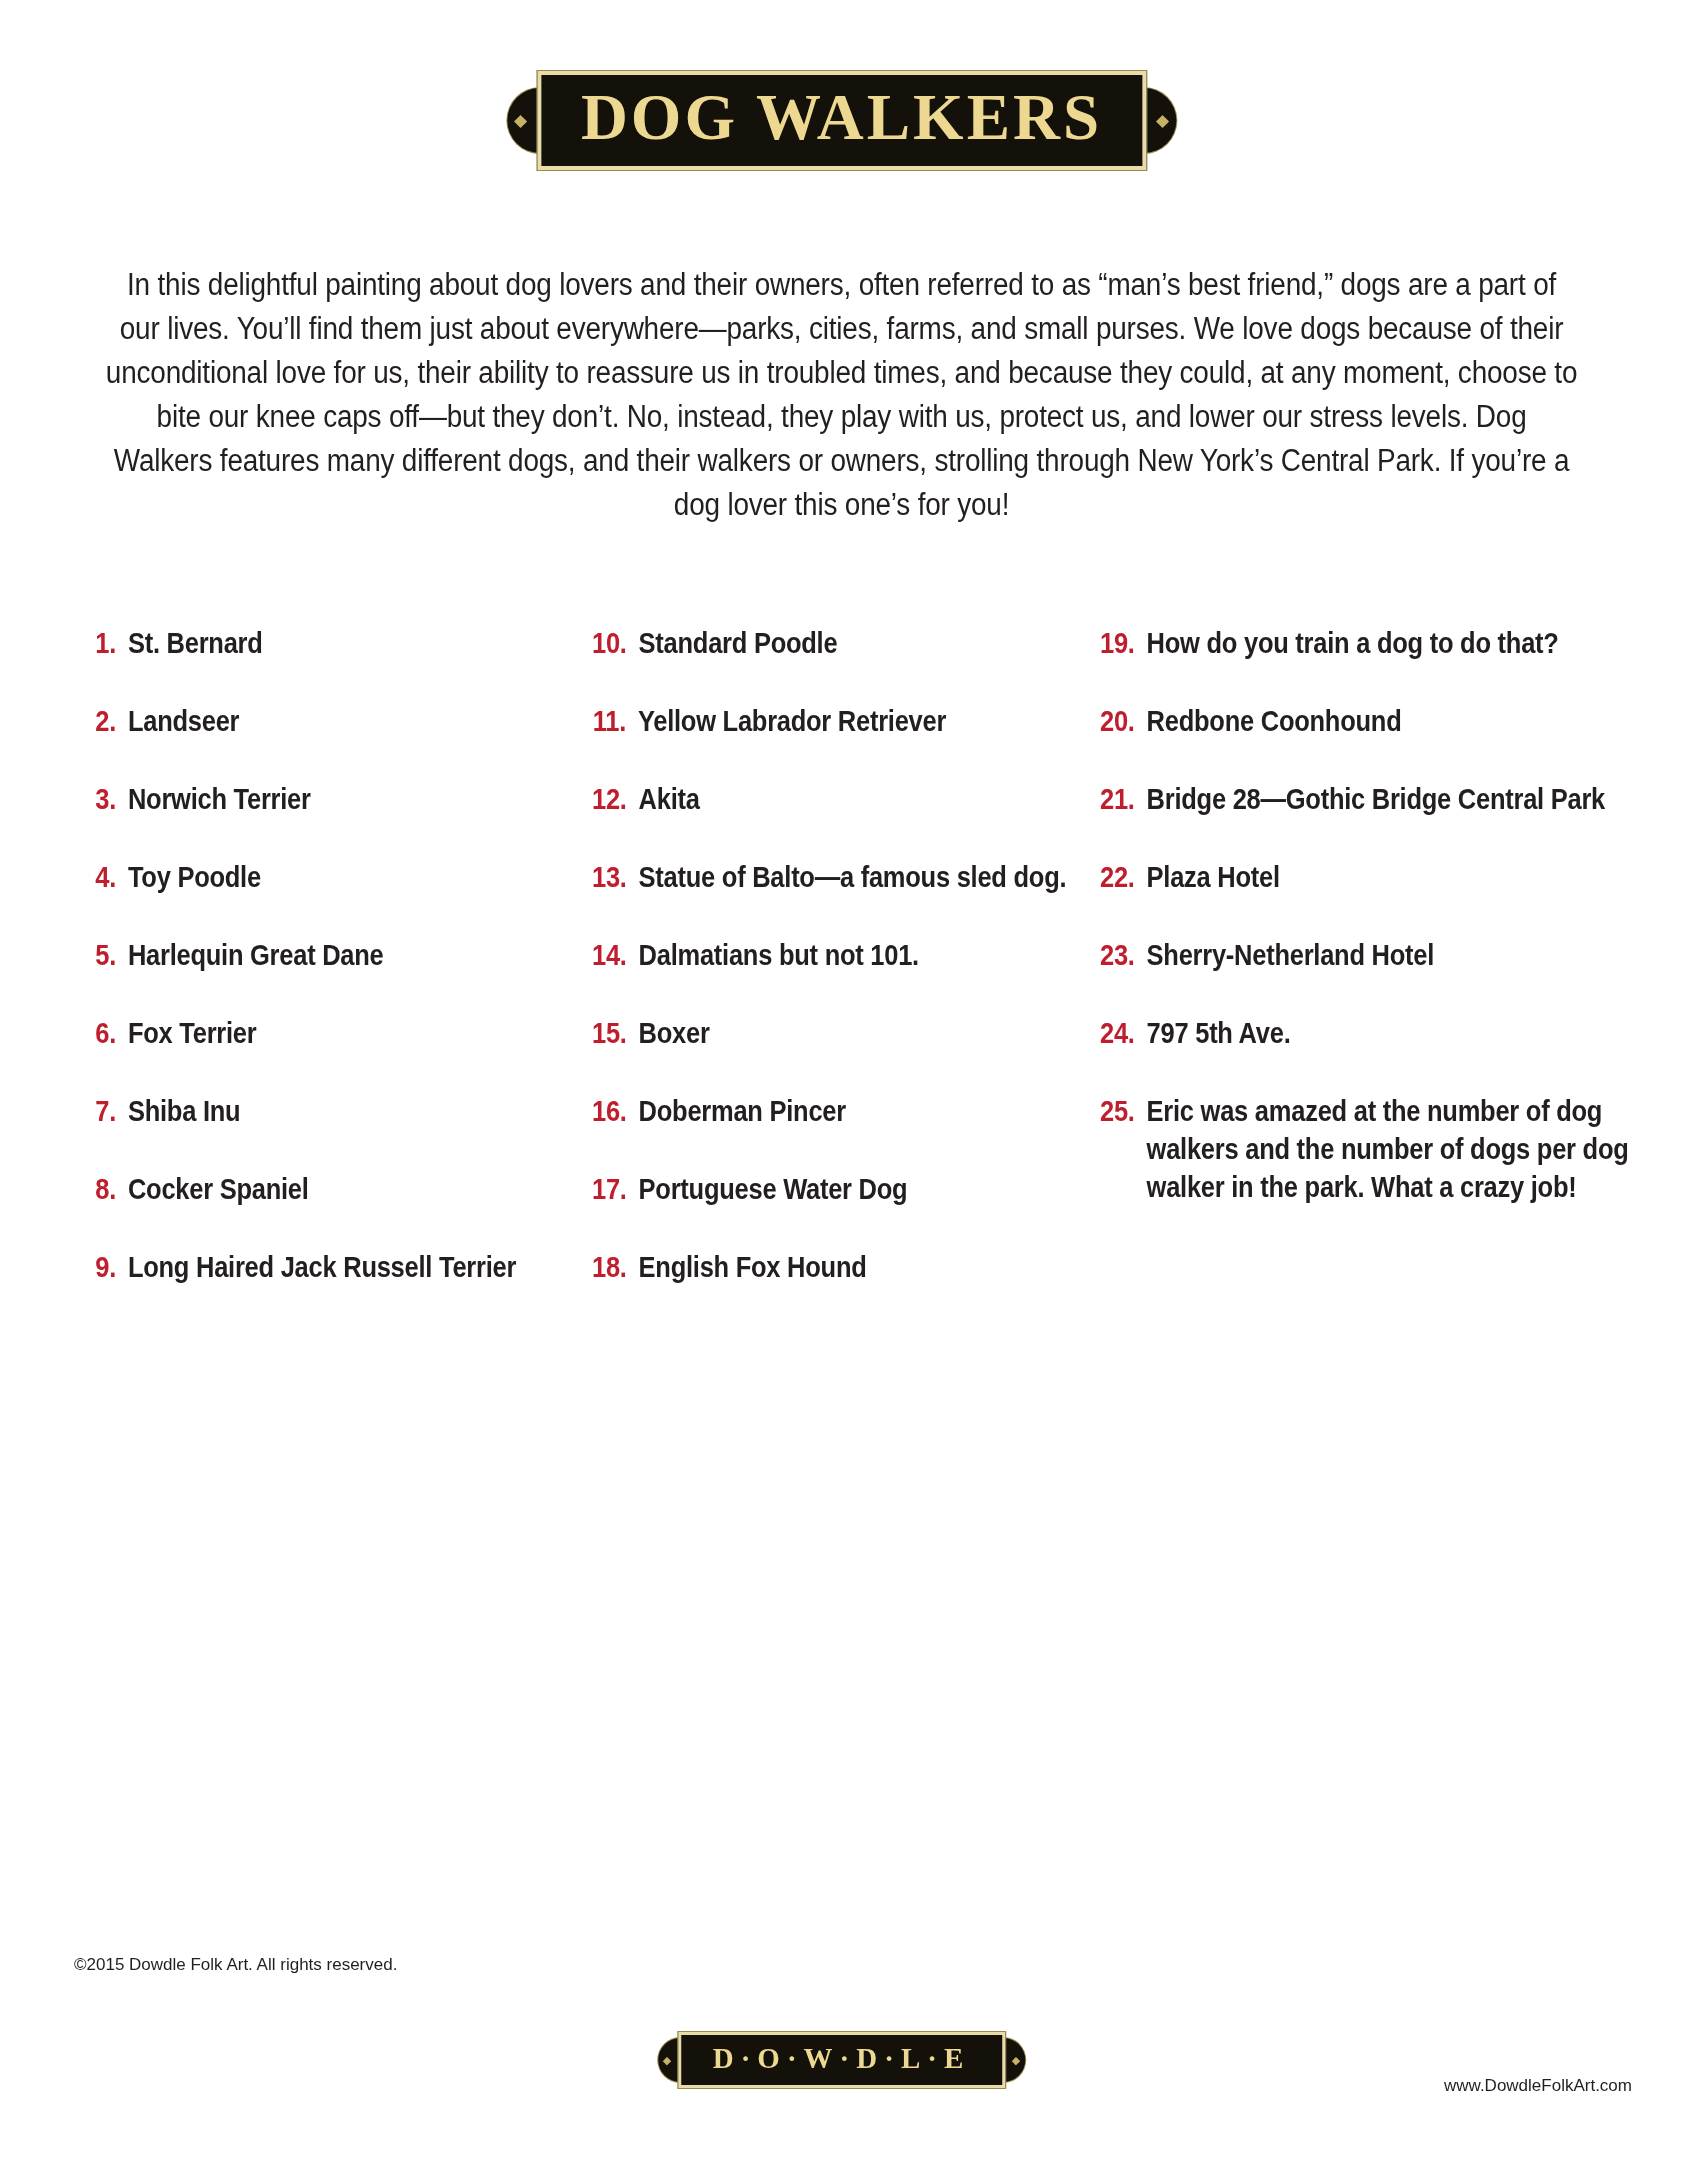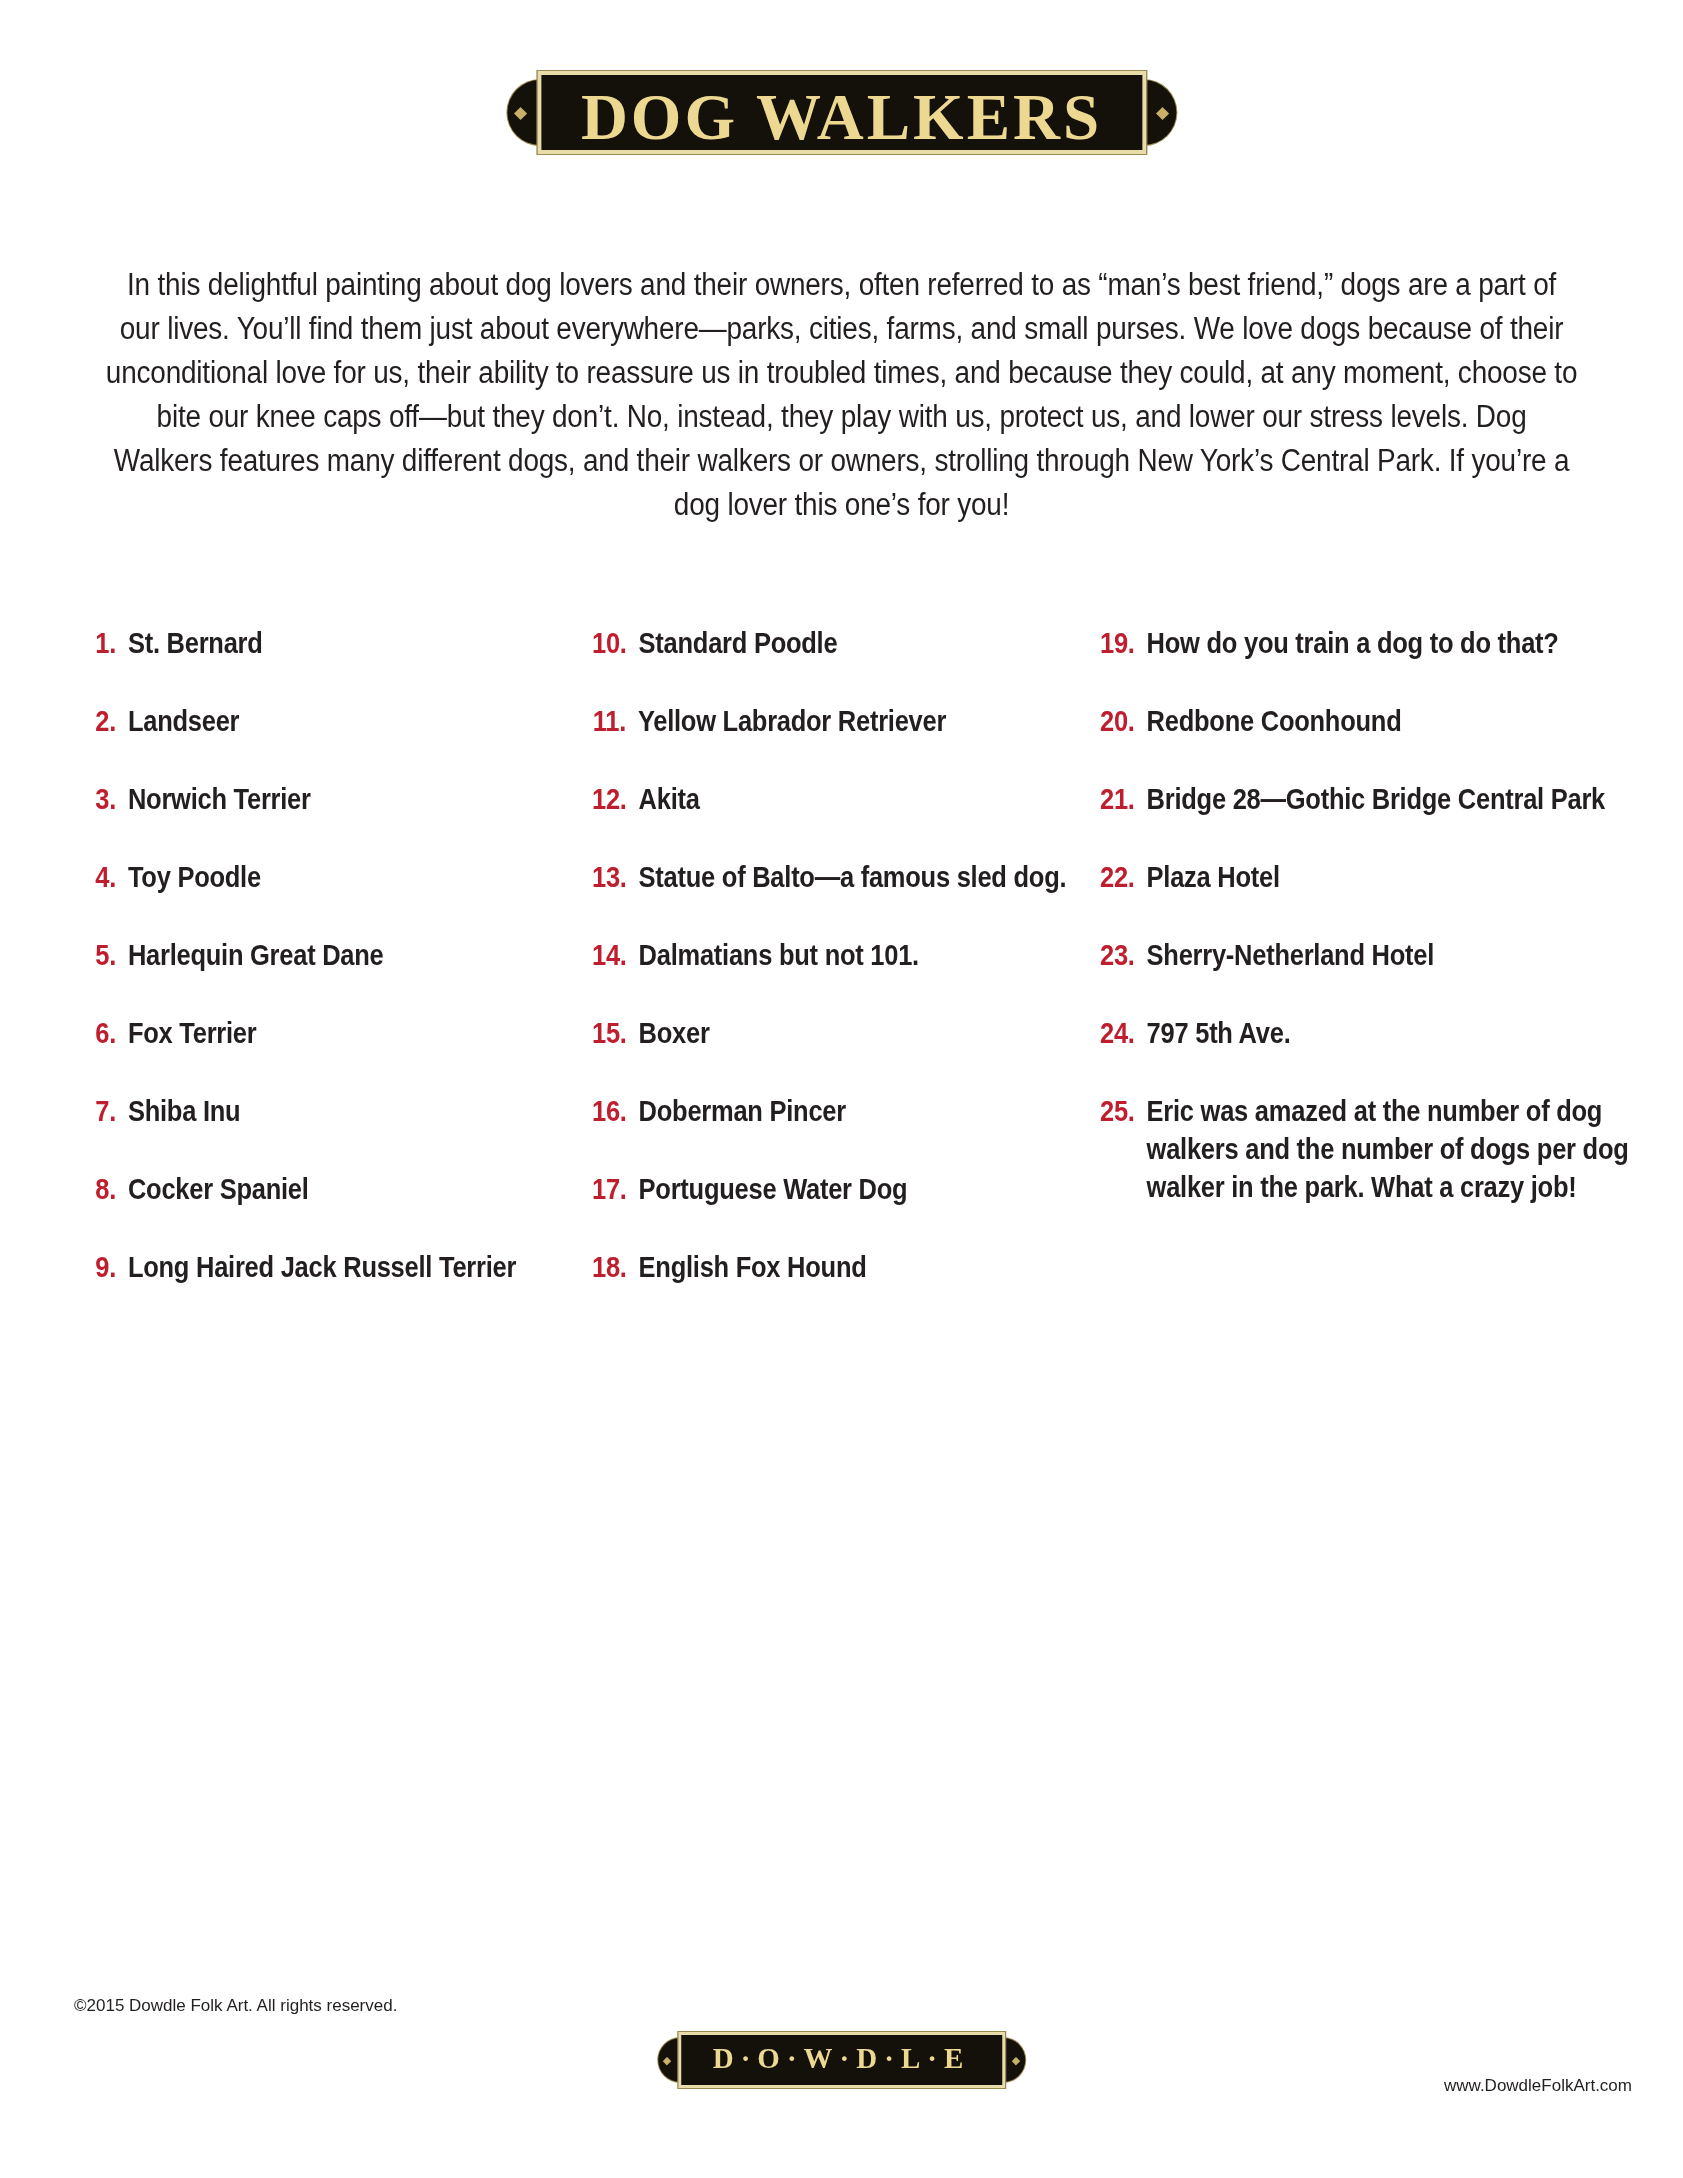--- a/index.html
+++ b/index.html
@@ -13,21 +13,21 @@
     position:relative; width:1683px; height:2178px; margin:0 auto;
     background:#ffffff; overflow:hidden;
     font-family:"Liberation Sans", sans-serif; color:var(--ink);
   }
 
   
   .banner{position:absolute; left:50%; transform:translateX(-50%);}
   .plate{
     position:relative; z-index:1; background:var(--plaque);
     border:4px solid var(--cream); box-shadow:0 0 0 1px #9a8a52;
-    padding:10px 40px 0;
+    padding:10px 40px 16px;
   }
   .plate-text{
     font-family:"Liberation Serif", serif; font-weight:bold;
     font-size:65px; line-height:1; letter-spacing:3px;
     color:var(--gold); white-space:nowrap; display:block;
   }
   .ear{
     position:absolute; top:50%; width:65px; height:65px; margin-top:-33px;
     background:var(--plaque); border-radius:50%; z-index:0;
     box-shadow:0 0 0 1px #9a8a52;
@@ -65,21 +65,21 @@
   .col3{left:1100px;width:644px;}
   .item{
     display:flex; align-items:flex-start;
     font-size:30px; font-weight:bold; line-height:38px;
     letter-spacing:-0.3px; margin-bottom:40px;
   }
   .item .num{flex:0 0 40px; text-align:right; color:var(--red); margin-right:14px;}
   .item .txt{color:var(--ink);}
 
   
-  .copyright{position:absolute; left:74px;  top:1996px; font-size:17px; color:var(--ink);}
+  .copyright{position:absolute; left:74px;  top:1955px; font-size:17px; color:var(--ink);}
   .website  {position:absolute; right:51px; top:2076px; font-size:17px; color:var(--ink);}
 </style>
 </head>
 <body>
 
 <div class="page">
 
   <div class="banner title-banner">
     <span class="ear ear-left">
       <i class="diamond d-left">◆</i>

